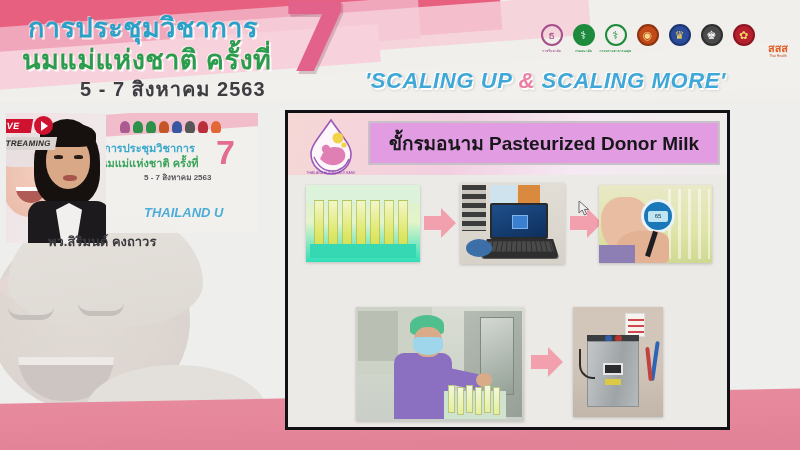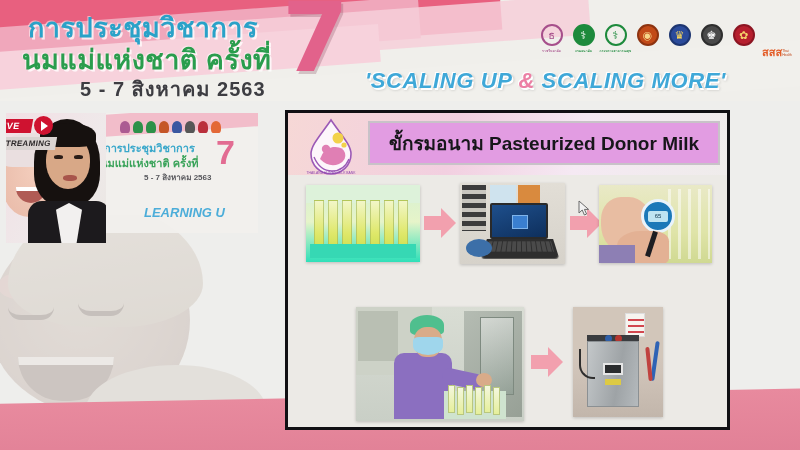--- a/index.html
+++ b/index.html
@@ -181,21 +181,21 @@
     font-weight: bold;
   }
   .lg1 { color: #a64f8b; }
   .lg2 { color: #1d8a3c; }
   .lg3 { color: #1d8a3c; }
   .lg4 { color: #c24a18; }
   .lg5 { color: #2b4b9b; }
   .lg6 { color: #4a4a4a; }
   .lg7 { color: #b61f2e; }
   #logo-sss {
-    display: flex; flex-direction: row;
+    display: flex; flex-direction: column;
     align-items: center; color: #e35d28;
     width: 32px;
   }
   #logo-sss .sss-txt {
     font-size: 11px; font-weight: bold; line-height: 1;
   }
   #logo-sss .sss-sub { font-size: 3.4px; color: #c0491c; }
 
   
   #speaker-video {
@@ -562,21 +562,21 @@
       <div class="sp-logo" style="background:#c24a18"></div>
       <div class="sp-logo" style="background:#2b4b9b"></div>
       <div class="sp-logo" style="background:#4a4a4a"></div>
       <div class="sp-logo" style="background:#b61f2e"></div>
       <div class="sp-logo" style="background:#e35d28"></div>
     </div>
     <div class="sp-t1">การประชุมวิชาการ</div>
     <div class="sp-t2">นมแม่แห่งชาติ ครั้งที่</div>
     <div class="sp-7">7</div>
     <div class="sp-date">5 - 7 สิงหาคม 2563</div>
-    <div class="sp-s2">LEARNING U</div>
+    <div class="sp-s2">THAILAND U</div>
   </div>
 
   <div id="speaker-video">
     <div class="sv-bg"></div>
     <div class="sv-child"></div>
     <div class="sv-child-hair"></div>
     <div class="sv-child-mouth"></div>
     <div class="sv-woman-hair"></div>
     <div class="sv-woman-face"></div>
     <div class="sv-bangs"></div>
@@ -588,20 +588,21 @@
 
     <div id="live-badge">
       <div class="live-pill">LIVE</div>
       <div class="live-circle">
           <div class="live-tri"></div>
         </div>
       <div class="stream-pill">STREAMING</div>
     </div>
   </div>
 
+  <div id="speaker-name">พว.สิริมนต์  คงถาวร</div>
 
   <div id="panel">
     <div id="panel-top-gradient"></div>
 
     <div id="hmb-logo">
       <svg viewBox="0 0 62 62" width="62" height="62" aria-hidden="true">
         <path d="M31 3 C20 19 11 28 11 37 a20 20 0 0 0 40 0 C51 28 42 19 31 3 Z" fill="#fdf6fb" stroke="#9b59b6" stroke-width="1.6"></path>
         <circle cx="38" cy="21" r="5.5" fill="#f2d24a"></circle>
         <circle cx="44" cy="28" r="2.6" fill="#f2d24a"></circle>
         <path d="M20 42 q4 -11 13 -12 q10 -1 12 6 q2 7 -6 11 q-10 4 -19 -5 Z" fill="#e07fb4"></path>

